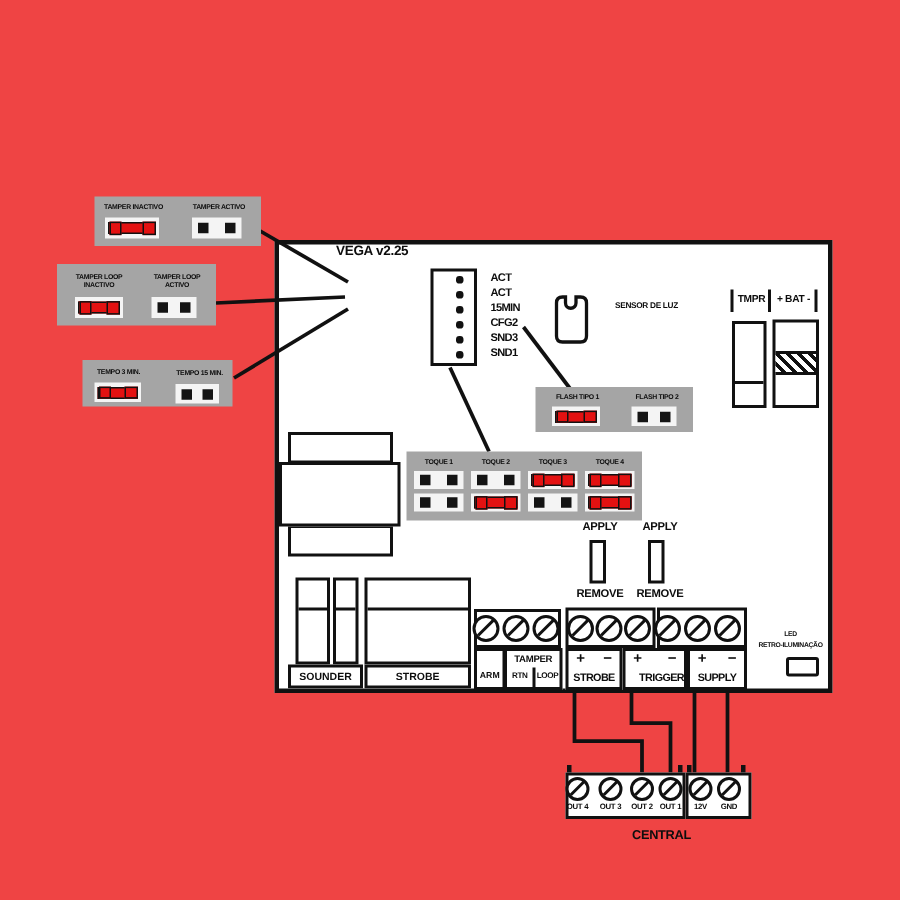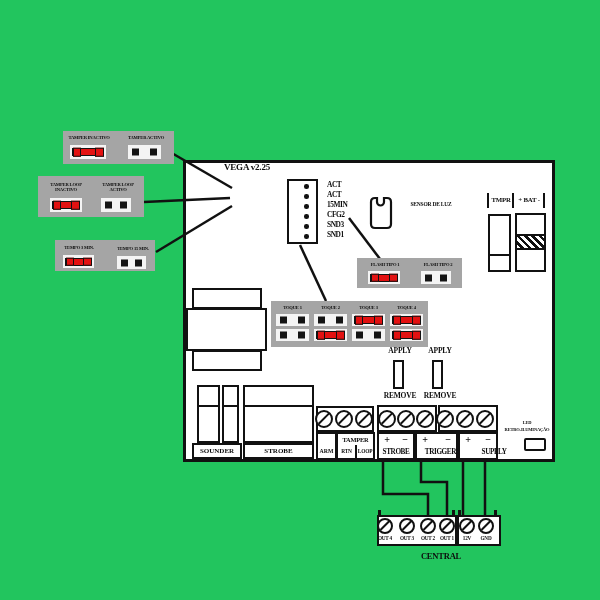--- a/index.html
+++ b/index.html
@@ -1,17 +1,17 @@
 <!DOCTYPE html>
 <html><head>
 <meta charset="utf-8">
 <style>
   html,body{margin:0;padding:0;background:#fff;}
-  #canvas{position:relative;width:600px;height:600px;background:#22c55e;overflow:hidden;
-          font-family:Liberation Serif, serif;font-weight:700;color:#0d0d0d;}
+  #canvas{position:relative;width:600px;height:600px;background:#ef4444;overflow:hidden;
+          font-family:Liberation Sans, sans-serif;font-weight:700;color:#0d0d0d;}
   .abs{position:absolute;}
   
   .bx{position:absolute;background:#fff;border:2.6px solid #111;box-sizing:border-box;}
   
   .gb{position:absolute;background:#a5a5a5;}
   
   .lb{position:absolute;font-weight:700;text-align:center;line-height:1.15;
       white-space:pre-line;letter-spacing:-0.2px;color:#0d0d0d;}
   .lb.left{text-align:left;}
   .nowrap{white-space:nowrap;}
@@ -256,21 +256,21 @@
     <div class="lb" style="left:0;bottom:2px;width:100%;font-size:7.2px;letter-spacing:-0.4px;">STROBE</div>
   </div>
   <div class="bx comp" style="left:415px;top:432px;width:43px;height:28px;border-width:2.5px;">
     <div class="lb" style="left:3px;top:0;width:10px;font-size:10px;">+</div>
     <div class="lb" style="right:3px;top:0;width:10px;font-size:10px;">−</div>
     <div class="lb" style="left:0;bottom:2px;width:100%;font-size:7.2px;letter-spacing:-0.4px;text-align:right;">TRIGGER</div>
   </div>
   <div class="bx comp" style="left:458px;top:432px;width:40px;height:28px;border-width:2.5px;">
     <div class="lb" style="left:3px;top:0;width:10px;font-size:10px;">+</div>
     <div class="lb" style="right:3px;top:0;width:10px;font-size:10px;">−</div>
-    <div class="lb" style="left:16px;bottom:2px;width:100%;font-size:7.2px;letter-spacing:-0.4px;">SUPPLY</div>
+    <div class="lb" style="left:0;bottom:2px;width:100%;font-size:7.2px;letter-spacing:-0.4px;">SUPPLY</div>
   </div>
 
   <div class="lb comp" style="left:496px;top:420px;width:62px;font-size:4.5px;line-height:1.5;">LED
 RETRO-ILUMINAÇÃO</div>
   <div class="bx comp" style="left:524px;top:438px;width:22px;height:13px;border-width:2.5px;border-radius:2px;"></div>
 
   <span class="tick comp" style="left:378px;top:510px;"></span>
   <span class="tick comp" style="left:452px;top:510px;"></span>
   <span class="tick comp" style="left:458px;top:510px;"></span>
   <span class="tick comp" style="left:494px;top:510px;"></span>

